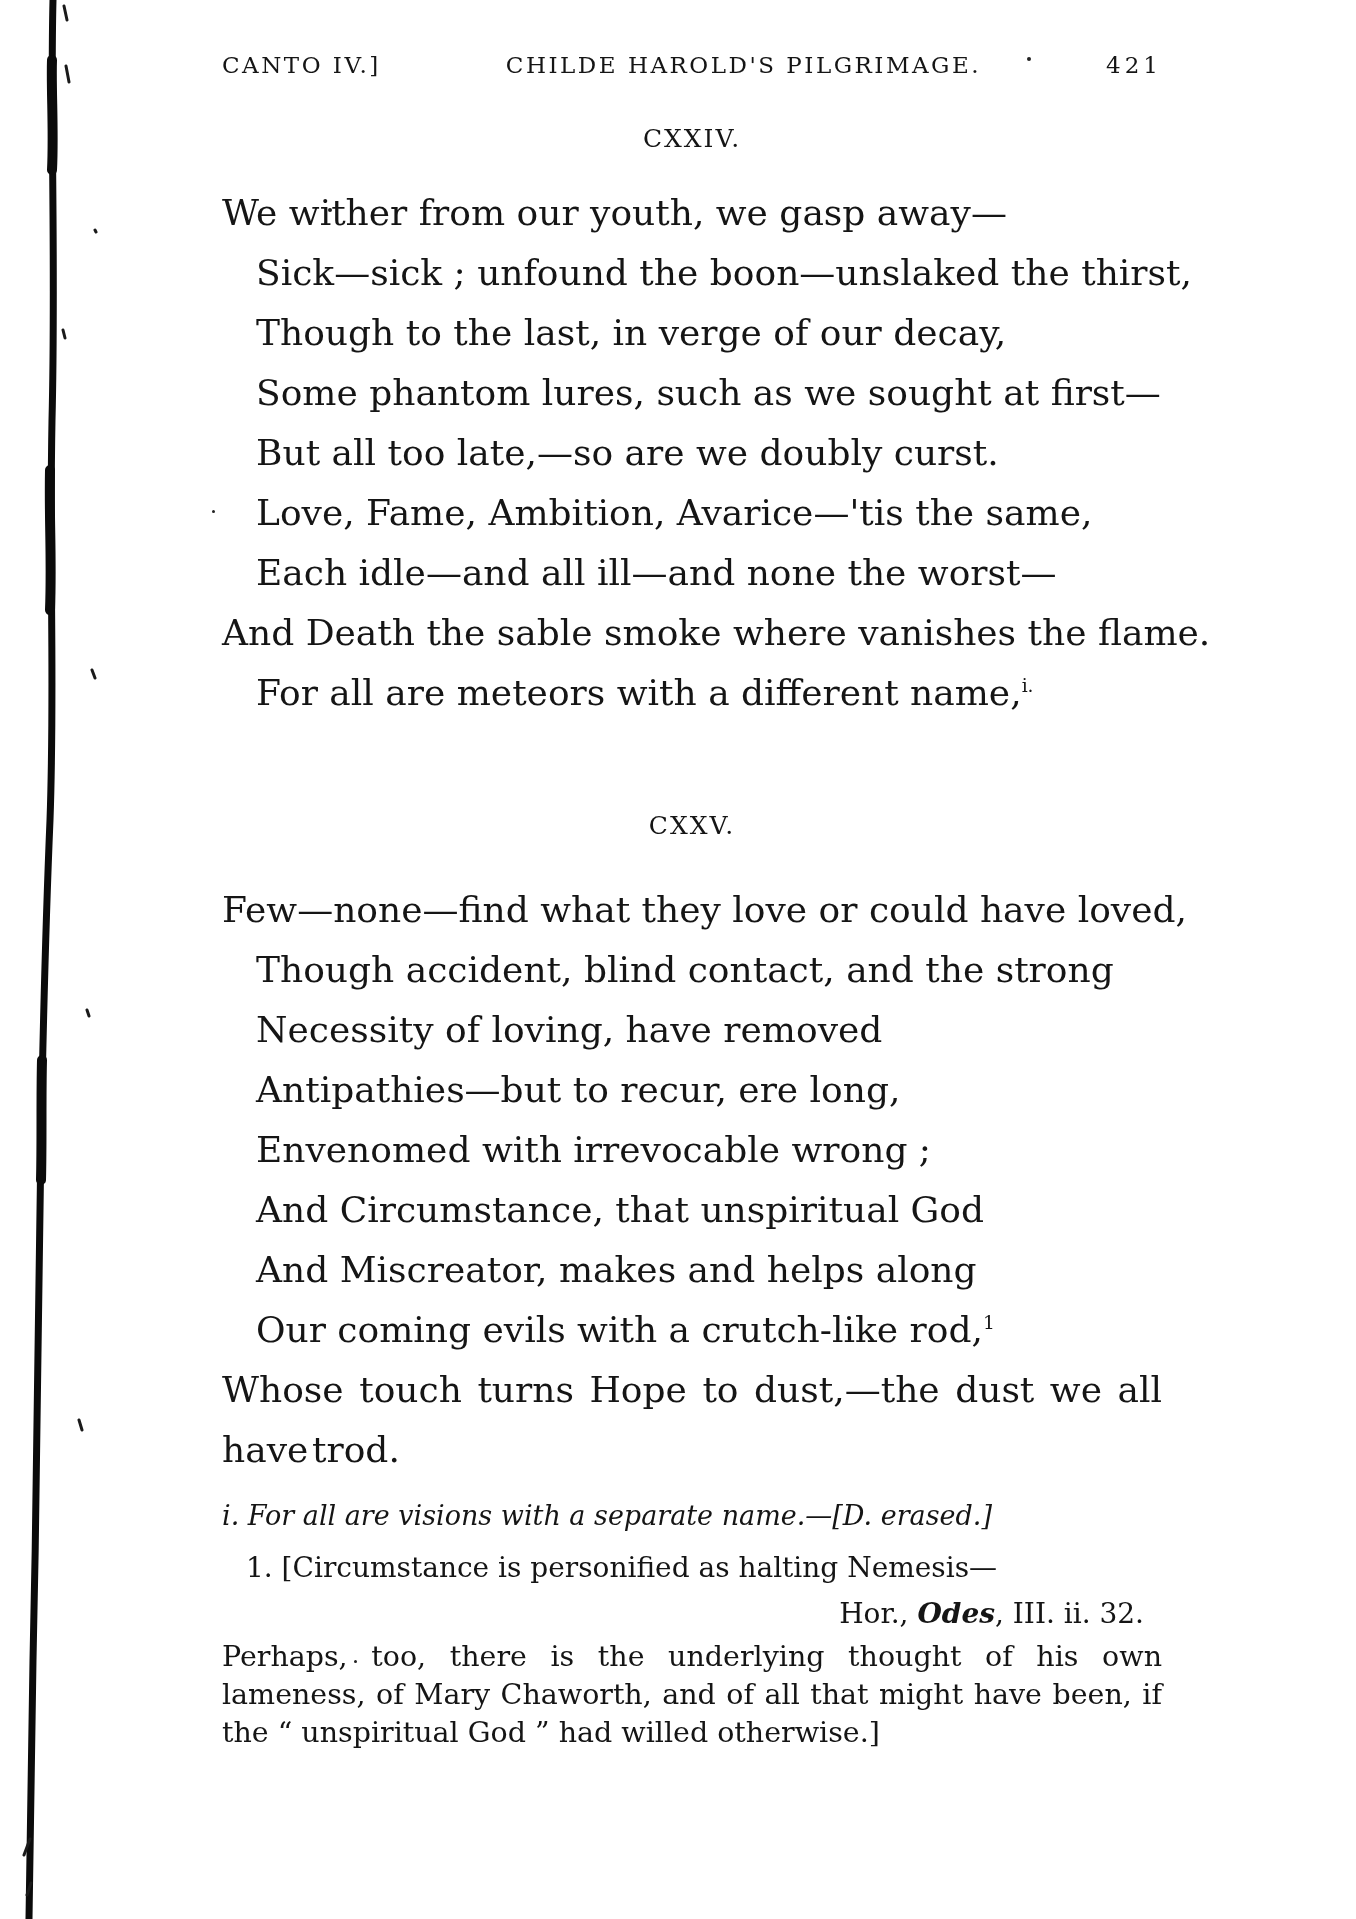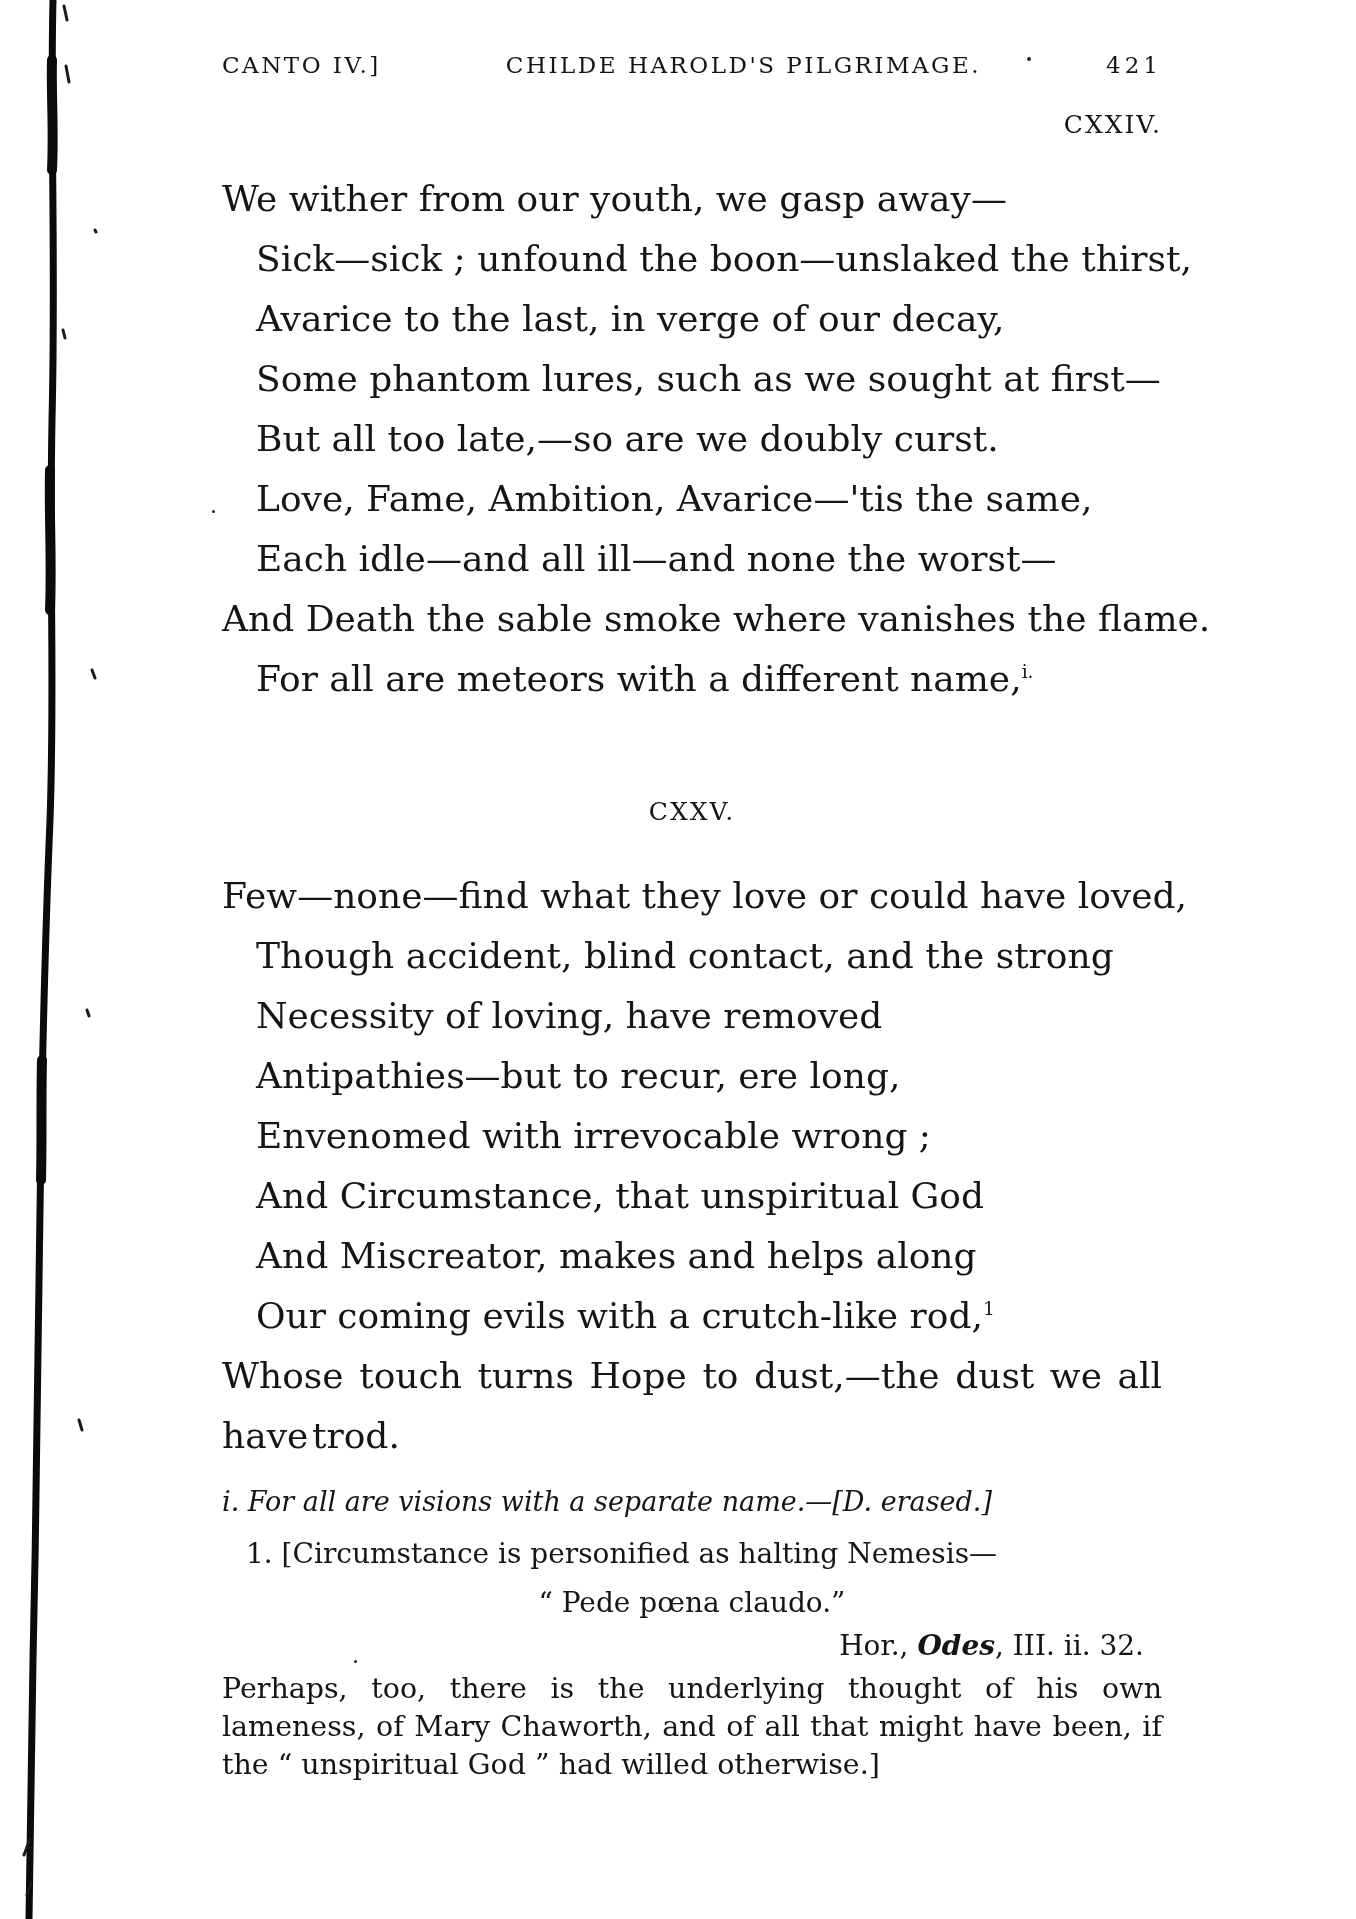--- a/index.html
+++ b/index.html
@@ -29,21 +29,21 @@
   }
   .running-head .canto { flex: 0 0 auto; }
   .running-head .head-title { flex: 1 1 auto; text-align: center; }
   .running-head .page-num { flex: 0 0 auto; letter-spacing: 4px; }
 
   .stanza-head {
     text-align: center;
     font-size: 25px;
     letter-spacing: 2px;
   }
-  .stanza-head.first { margin-top: 32px; text-align: right; }
+  .stanza-head.first { margin-top: 46px; }
   .stanza-head.second { margin-top: 88px; }
 
   .poem { margin-top: 30px; font-size: 36px; }
   .poem.second { margin-top: 40px; }
   .poem-line { height: 60px; line-height: 60px; white-space: nowrap; }
   .poem-line.indent1 { padding-left: 34px; }
   .poem-line.indent2 { padding-left: 90px; }
   .poem-line.justify {
     white-space: normal;
     text-align: justify;
@@ -92,21 +92,21 @@
     <span class="canto">CANTO IV.]</span>
     <span class="head-title">CHILDE HAROLD'S PILGRIMAGE.</span>
     <span class="page-num">421</span>
   </div>
 
   <div class="stanza-head first">CXXIV.</div>
 
   <div class="poem first">
     <div class="poem-line"><span>We wither from our youth, we gasp away—</span></div>
     <div class="poem-line indent1"><span>Sick—sick ; unfound the boon—unslaked the thirst,</span></div>
-    <div class="poem-line indent1"><span>Avarice to the last, in verge of our decay,</span></div>
+    <div class="poem-line indent1"><span>Though to the last, in verge of our decay,</span></div>
     <div class="poem-line indent1"><span>Some phantom lures, such as we sought at first—</span></div>
     <div class="poem-line indent1"><span>But all too late,—so are we doubly curst.</span></div>
     <div class="poem-line indent1"><span>Love, Fame, Ambition, Avarice—'tis the same,</span></div>
     <div class="poem-line indent1"><span>Each idle—and all ill—and none the worst—</span></div>
     <div class="poem-line"><span>And Death the sable smoke where vanishes the flame.</span></div>
     <div class="poem-line indent1"><span>For all are meteors with a different name,</span><sup>i.</sup></div>
   </div>
 
   <div class="stanza-head second">CXXV.</div>
 
@@ -119,18 +119,17 @@
     <div class="poem-line indent1"><span>And Circumstance, that unspiritual God</span></div>
     <div class="poem-line indent1"><span>And Miscreator, makes and helps along</span></div>
     <div class="poem-line indent1"><span>Our coming evils with a crutch-like rod,</span><sup>1</sup></div>
     <div class="poem-line justify"><span>Whose touch turns Hope to dust,—the dust we all have</span></div>
     <div class="poem-line indent2"><span>trod.</span></div>
   </div>
 
   <div class="footnotes">
     <div class="fn-i">i. For all are visions with a separate name.—[D. erased.]</div>
     <div class="fn-1-line1">1. [Circumstance is personified as halting Nemesis—</div>
-    <div class="fn-quote">“ Pede pœna claudo.”</div>
     <div class="fn-attrib"><span>Hor., </span><span class="it">Odes</span><span>, III. ii. 32.</span></div>
     <div class="fn-paragraph">Perhaps, too, there is the underlying thought of his own lameness, of Mary Chaworth, and of all that might have been, if the “ unspiritual God ” had willed otherwise.]</div>
   </div>
 
 </div>
 
 </body></html>

